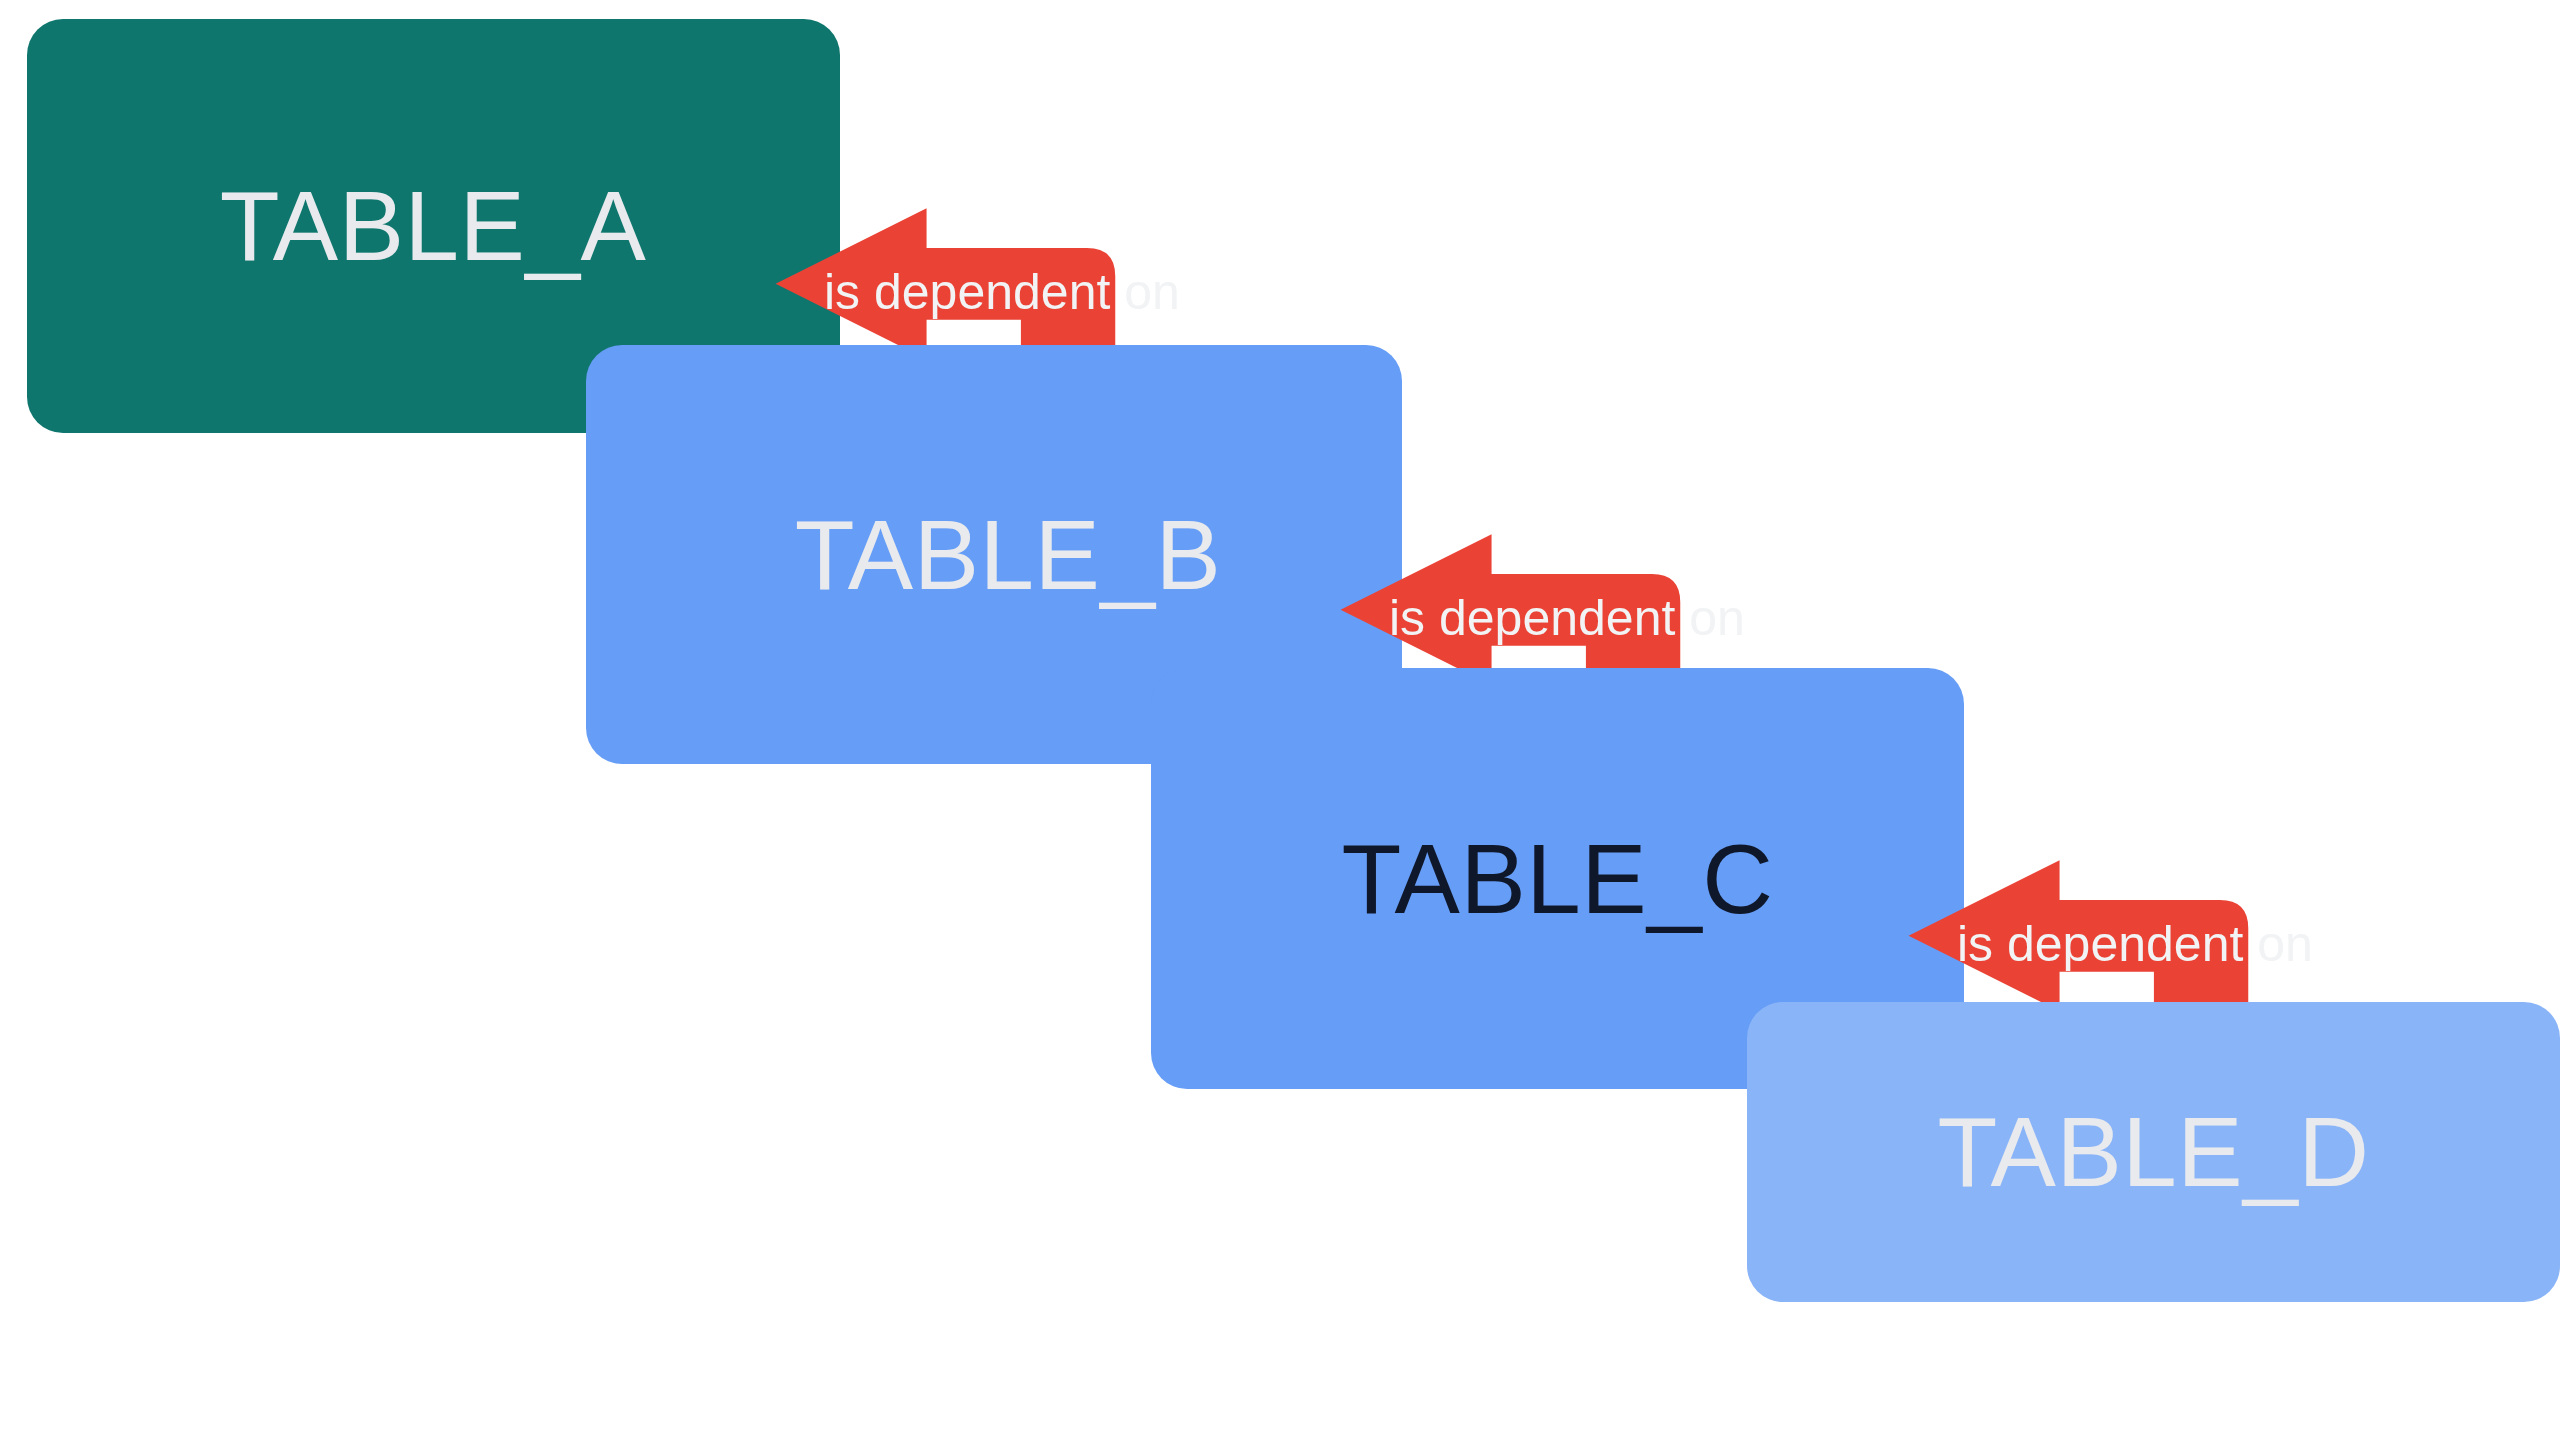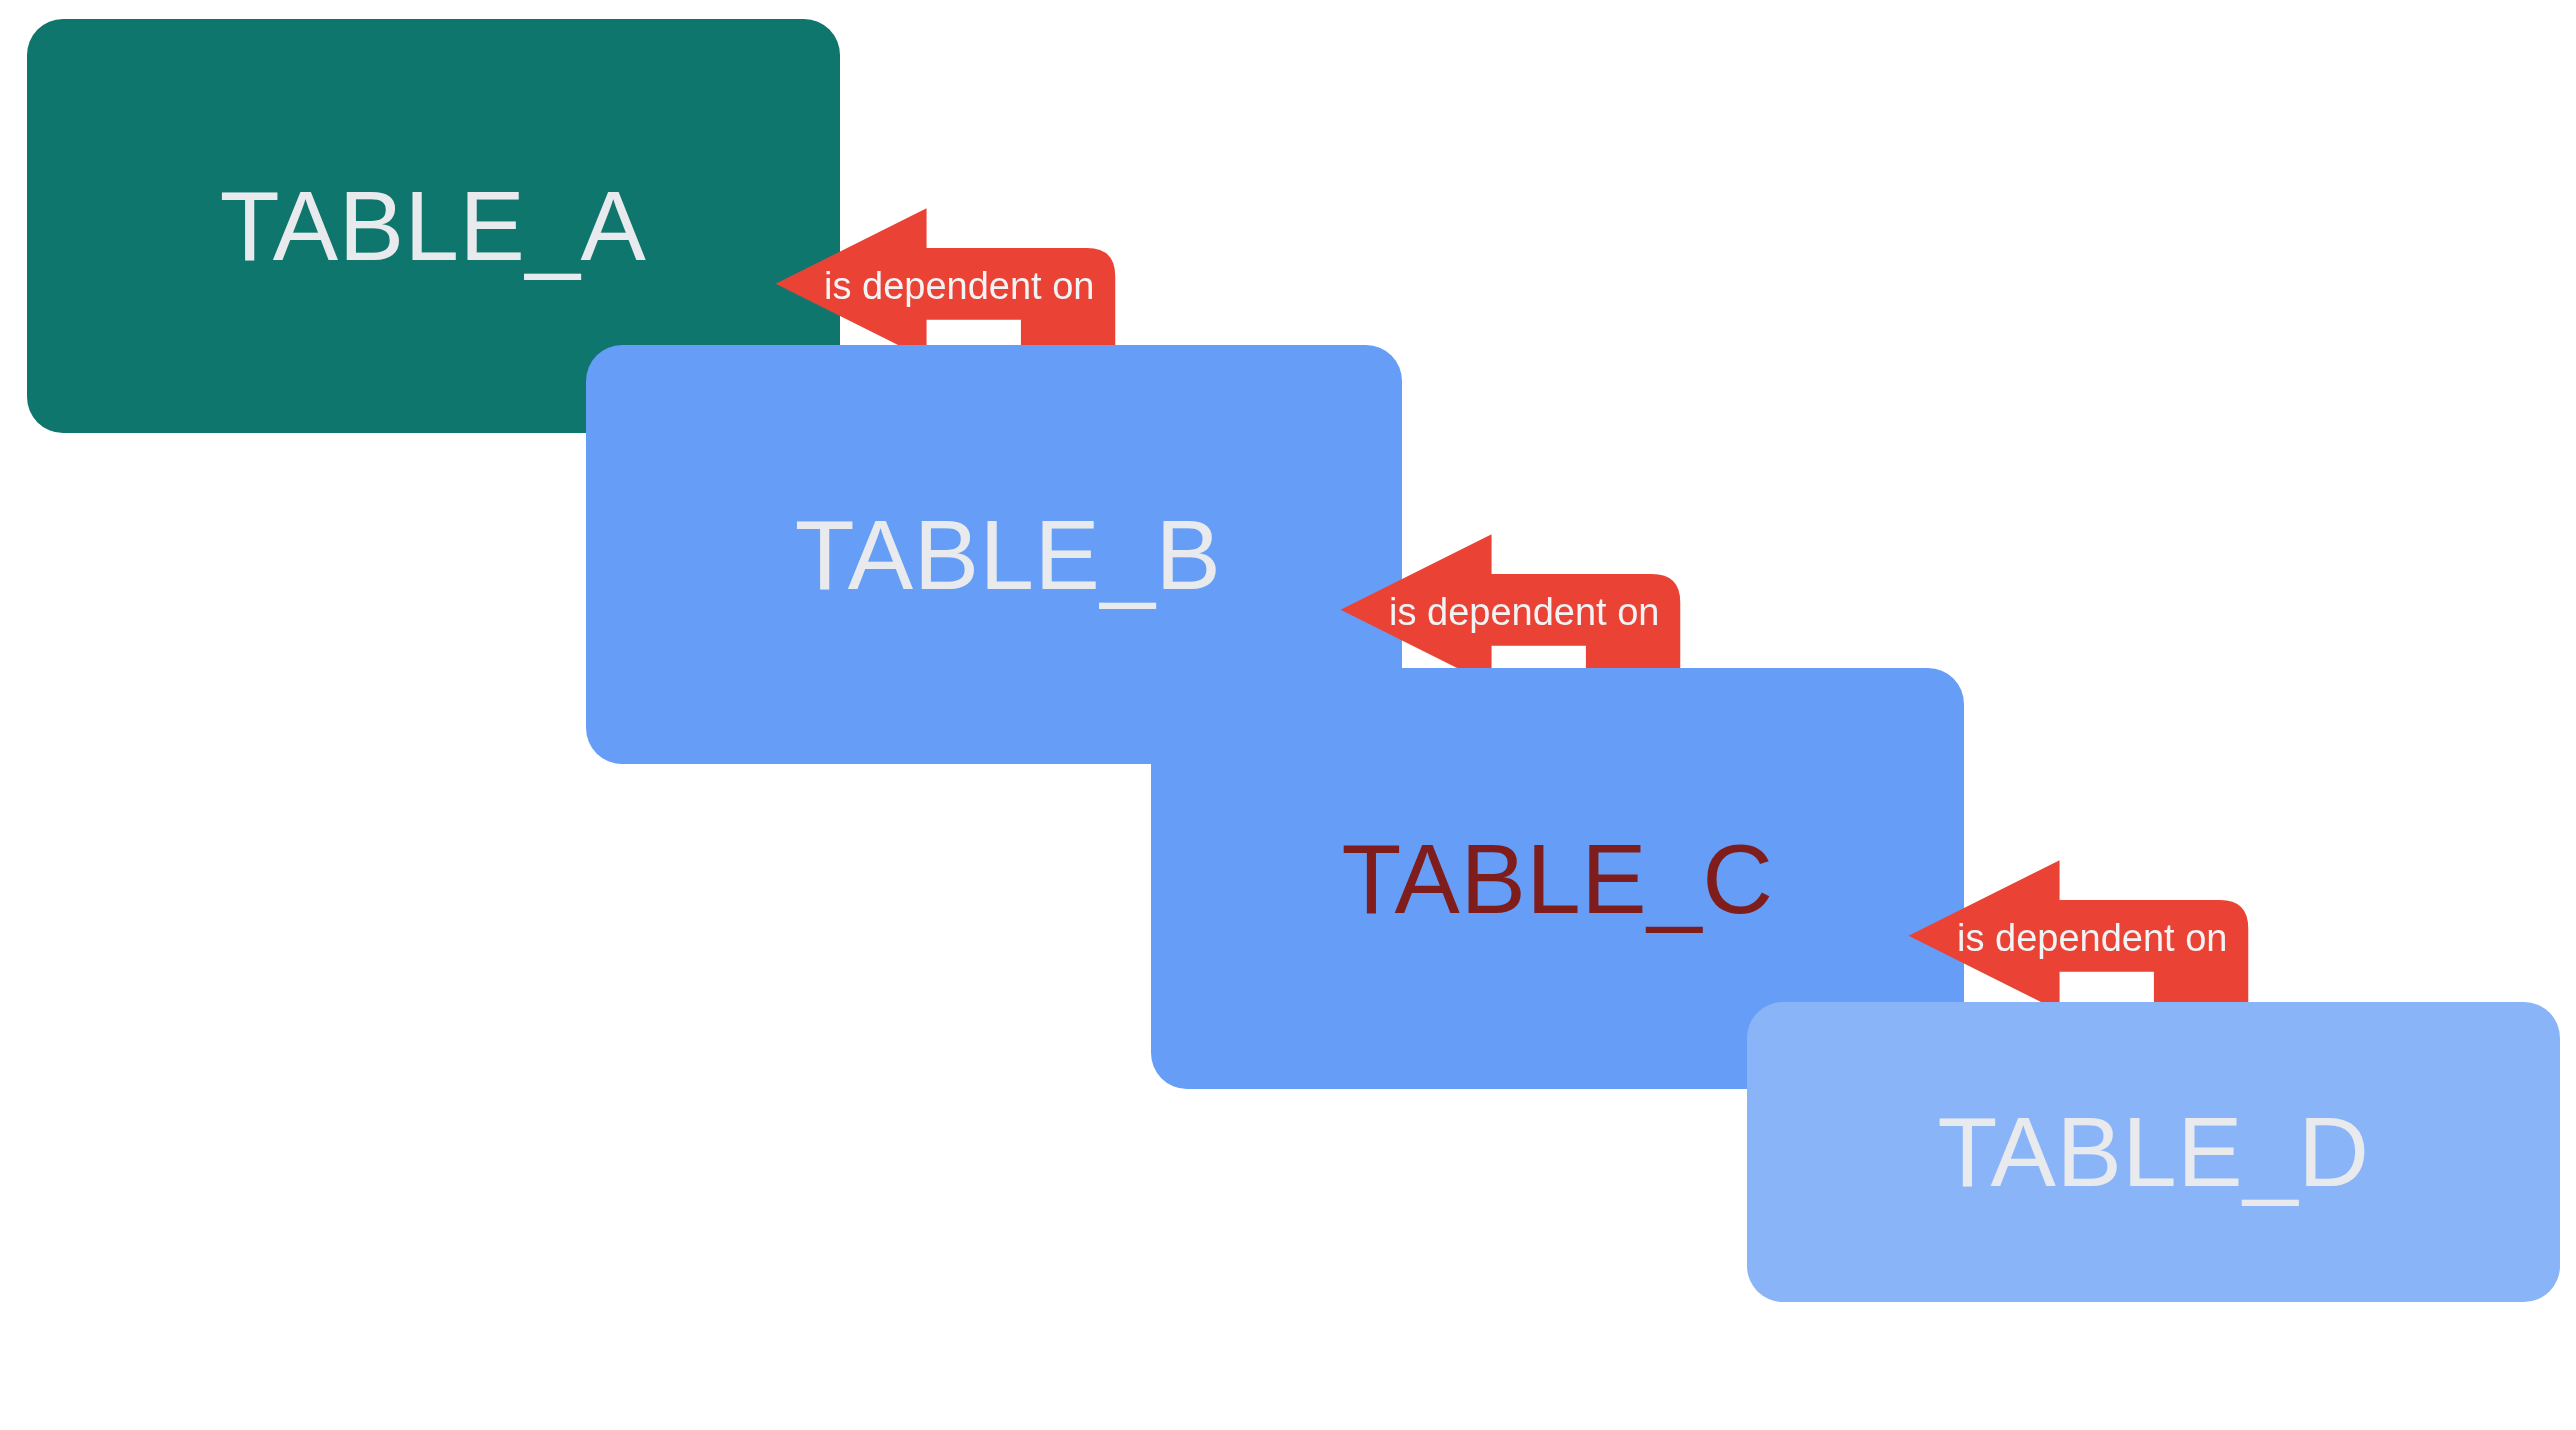--- a/index.html
+++ b/index.html
@@ -51,21 +51,21 @@
     pointer-events: auto;
   }
   .arrow svg {
     display: block;
     overflow: visible;
   }
   .arrow-label {
     position: absolute;
     color: #f1f3f4;
     font-family: "Liberation Sans", sans-serif;
-    font-size: 38px;
+    font-size: 50px;
     font-weight: 400;
     line-height: 1;
     white-space: nowrap;
     user-select: none;
     pointer-events: none;
   }
 </style>
 </head>
 <body>
 
@@ -107,21 +107,21 @@
                L 260,230
                L 260,148
                L 160,148
                L 160,190
                Z" fill="#ea4335"></path>
     </svg>
     <span class="arrow-label" style="left: 49px; top: 87px; color: rgb(241, 243, 244);">is dependent on</span>
   </div>
 
   <div class="node layer-node-c" style="left:1151px; top:668px; width:813px; height:421px; background:#669df6;">
-    <span class="node-label" style="color: #7f1d1d; text-align: right;">TABLE_C</span>
+    <span class="node-label" style="color: #0f172a; text-align: right;">TABLE_C</span>
   </div>
 
   <div class="arrow layer-arrow-c" style="left:1908px; top:832px; width:539px; height:217px;">
     <svg width="539" height="217" viewBox="0 0 570 230">
       <path d="M 0,110
                L 160,30
                L 160,72
                L 330,72
                Q 360,72 360,102
                L 360,230

